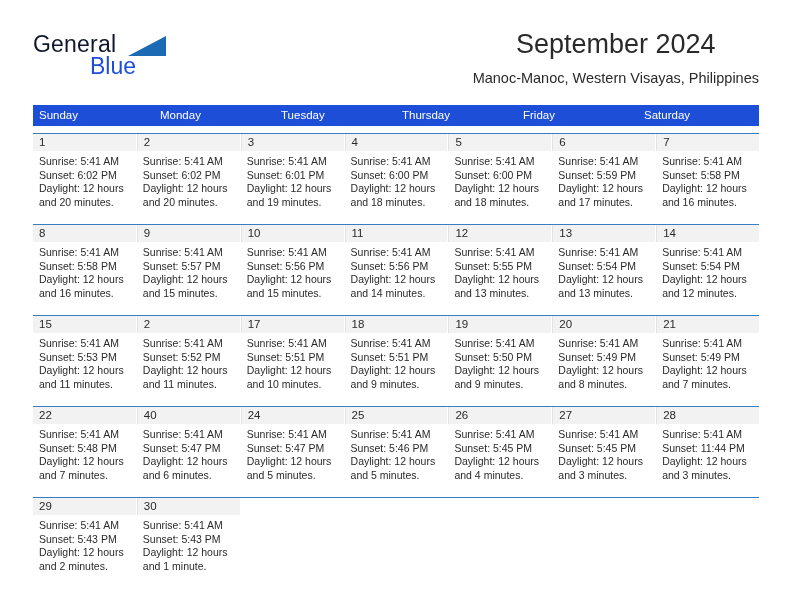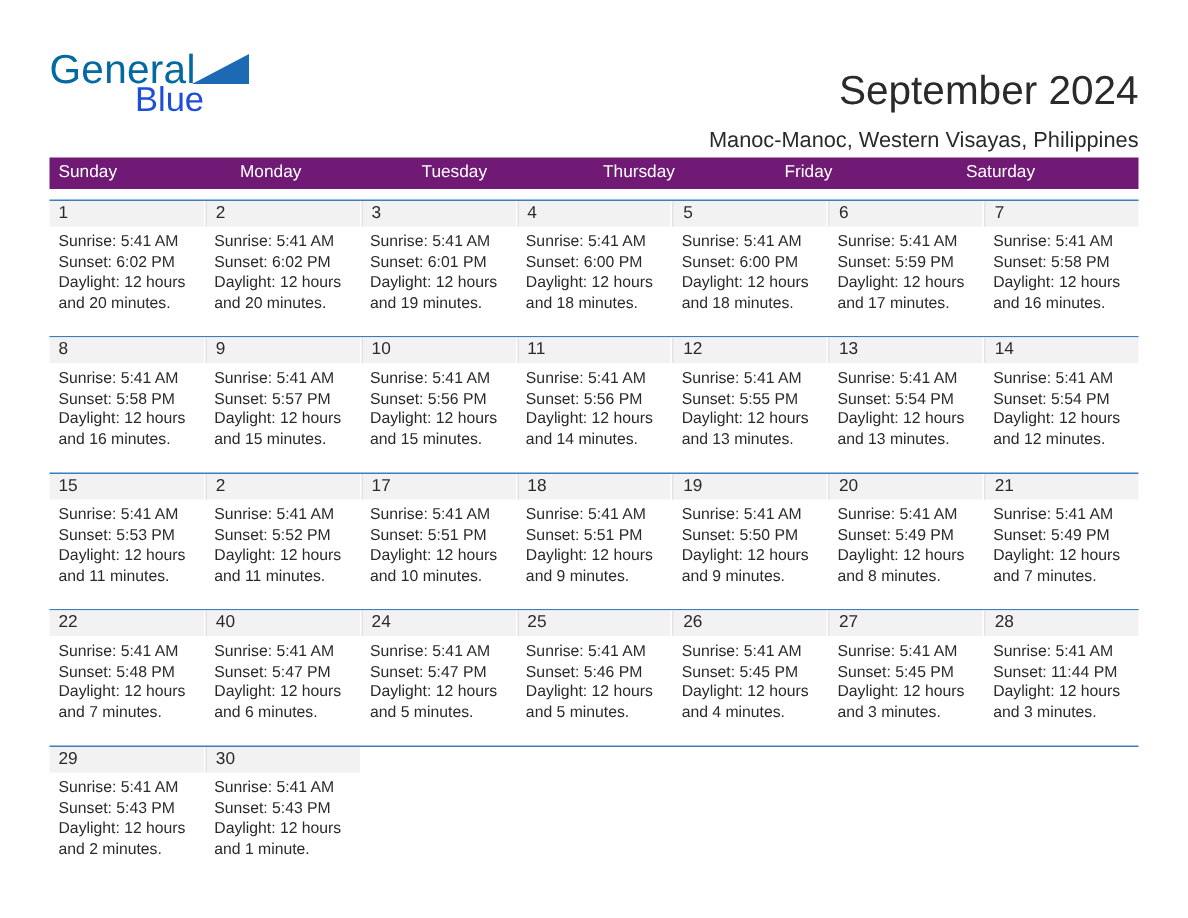--- a/index.html
+++ b/index.html
@@ -33,23 +33,23 @@
     position: absolute;
     left: 0;
     top: 3px;
     width: 200px;
     height: 56px;
   }
   .brand-general {
     position: absolute;
     left: 0;
     top: 0;
-    font-size: 27px;
+    font-size: 23px;
     letter-spacing: .2px;
-    color: #0369a1;
+    color: #0f172a;
     font-family: "Liberation Sans", sans-serif;
   }
   .brand-blue {
     position: absolute;
     left: 57px;
     top: 22px;
     font-size: 23px;
     color: #1d4ed8;
     font-family: "Liberation Sans", sans-serif;
   }
@@ -60,22 +60,21 @@
     width: 0;
     height: 0;
     border-style: solid;
     border-width: 0 0 20px 38px;
     border-color: transparent transparent #1d6ab4 transparent;
   }
   .title-block {
     position: absolute;
     right: 0;
     top: 0;
-    text-align: right;
-    margin-top: 16px;
+    text-align: center;
   }
   .cal-title {
     font-size: 27px;
     color: #2a2a2a;
     line-height: 32px;
     white-space: nowrap;
   }
   .cal-subtitle {
     font-size: 14.5px;
     color: #2a2a2a;
@@ -86,21 +85,21 @@
 
   
   .calendar {
     position: absolute;
     left: 33px;
     top: 105px;
     width: 726px;
   }
   .weekday-row {
     display: flex;
-    background: #701a75;
+    background: #1d4ed8;
     height: 21px;
   }
   .weekday {
     flex: 1 1 0;
     color: #ffffff;
     font-size: 11.5px;
     line-height: 21px;
     padding-left: 6px;
     box-sizing: border-box;
     white-space: nowrap;

